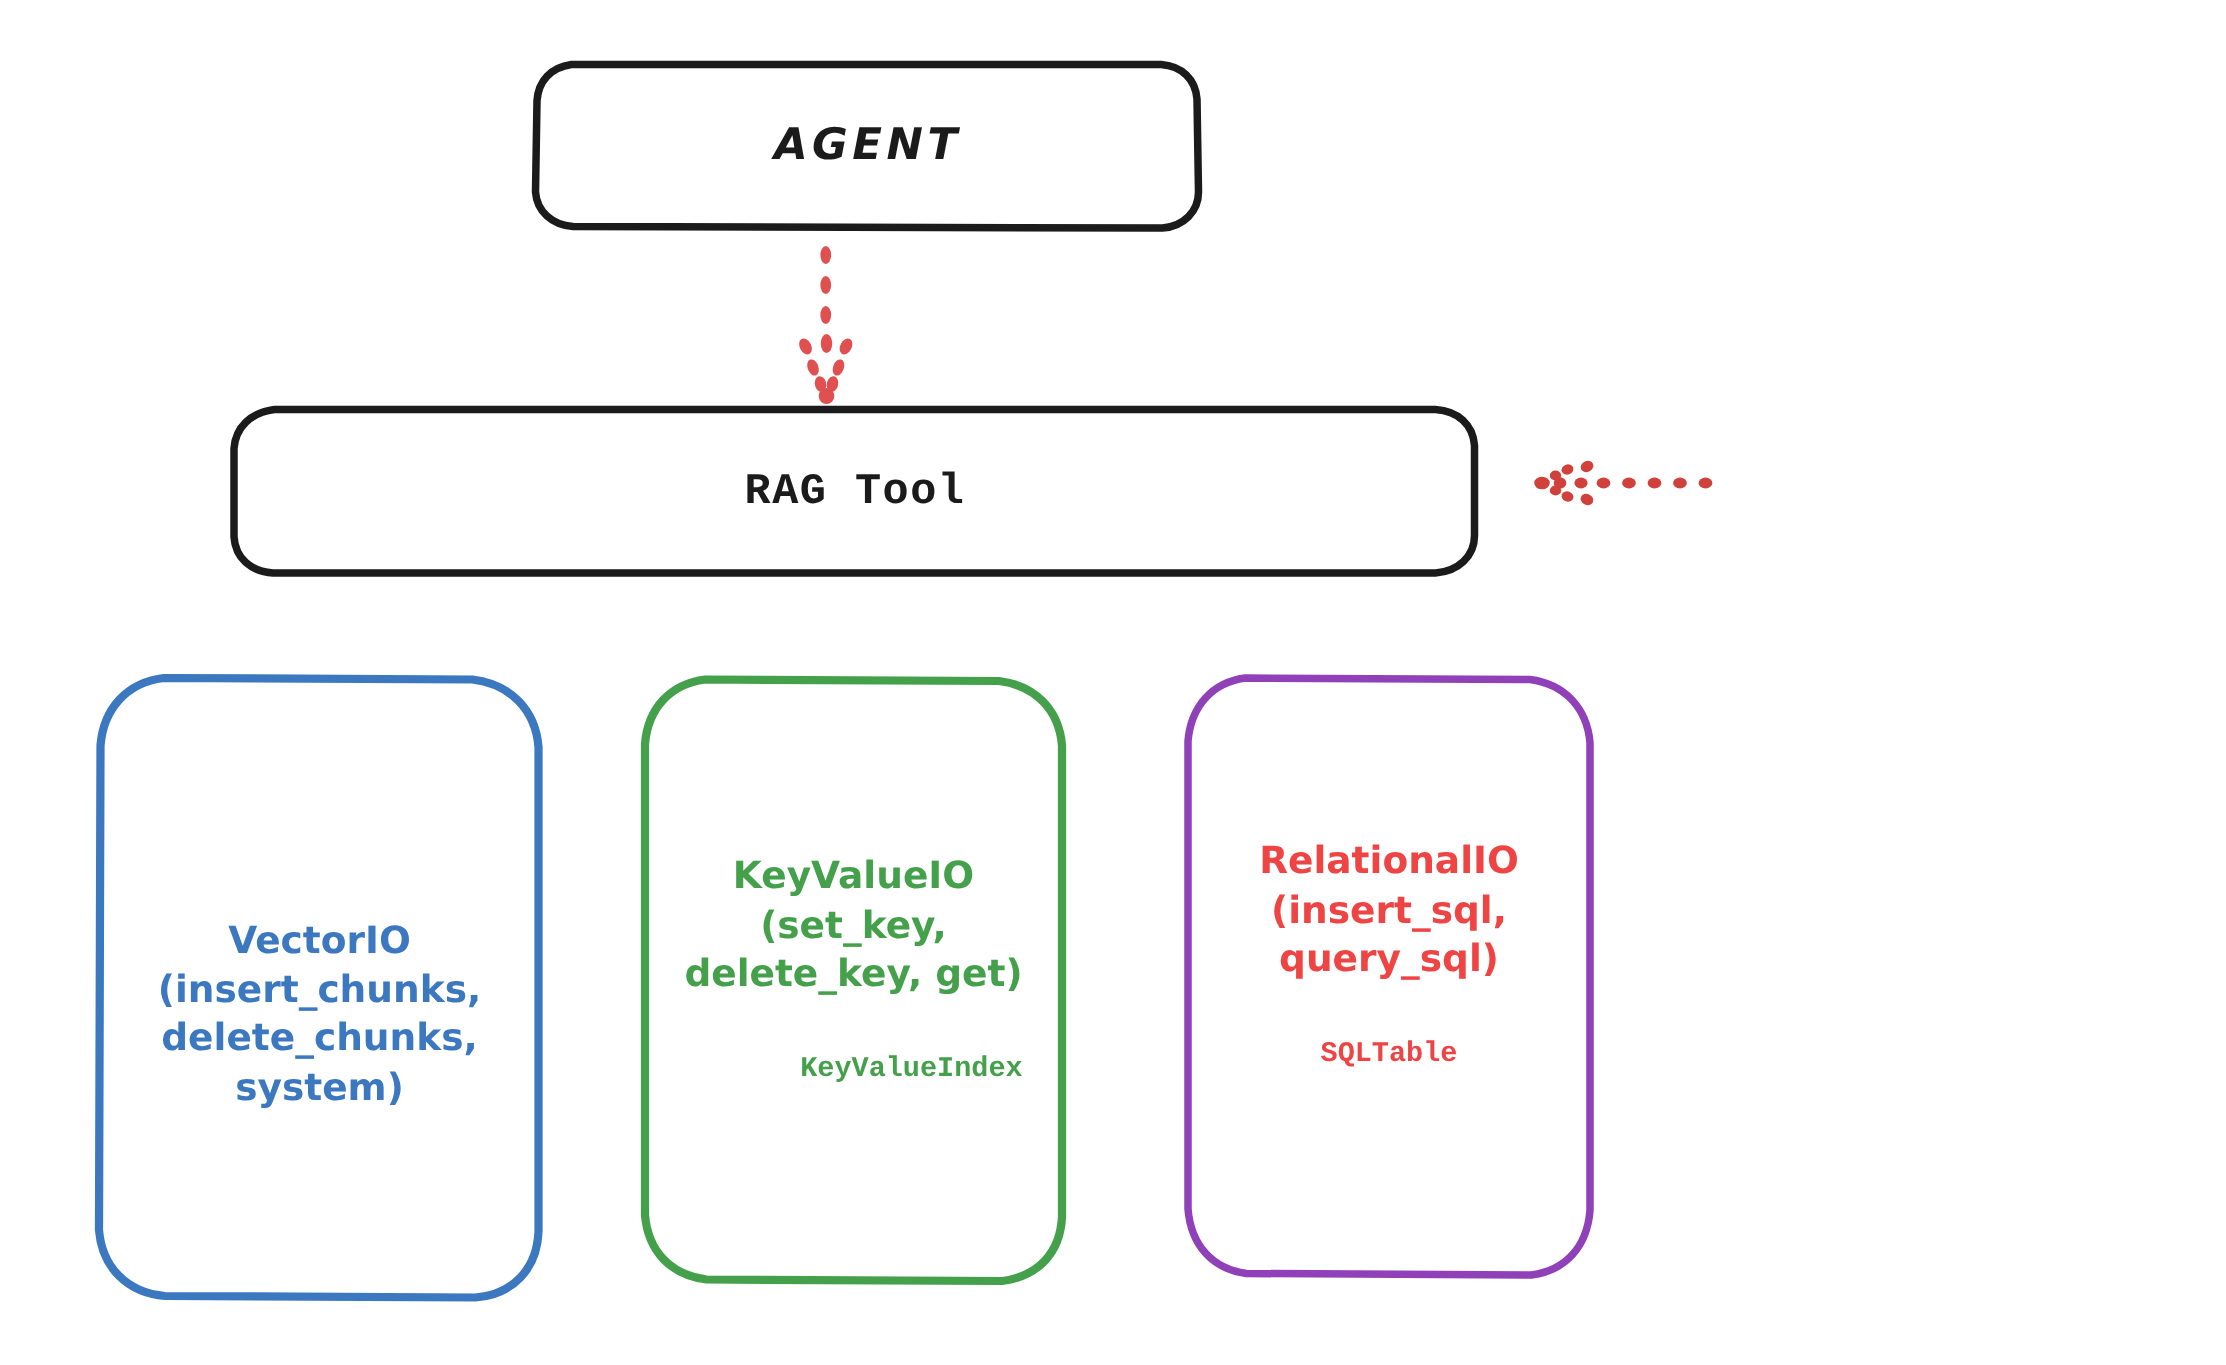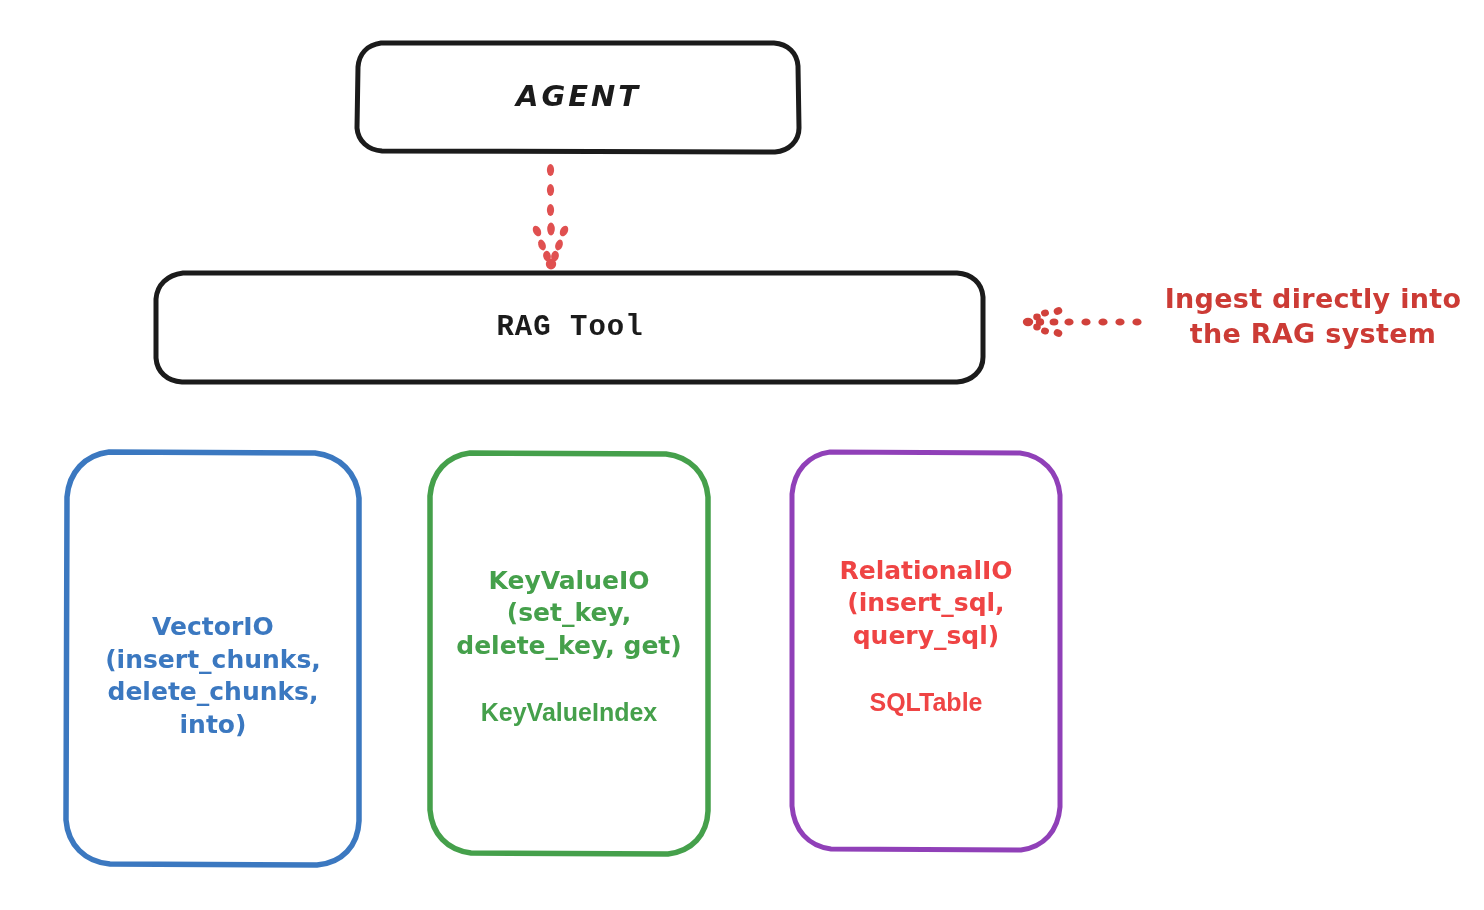--- a/index.html
+++ b/index.html
@@ -96,37 +96,37 @@
   }
 
   .store-label {
     font-family: "DejaVu Sans", sans-serif;
     font-weight: 600;
     font-size: 25px;
     line-height: 1.30;
     white-space: pre-line;
   }
   .store-sub {
-    font-family: Liberation Sans, sans-serif;
-    font-weight: 600;
-    font-size: 25px;
+    font-family: Liberation Mono, monospace;
+    font-weight: 600;
+    font-size: 19px;
     line-height: 1.30;
     margin-top: 34px;
     white-space: pre-line;
   }
 
   #vector-node .store-label,
   #vector-node .store-sub { color: #3b78c0; }
   #keyvalue-node .store-label,
   #keyvalue-node .store-sub { color: #45a04b; }
   #relational-node .store-label,
   #relational-node .store-sub { color: #ef4444; }
 
   #vector-node .inner-stack { transform: translateY(18px); }
-  #keyvalue-node .inner-stack { transform: translateY(-6px); }
+  #keyvalue-node .inner-stack { transform: translateY(-6px); align-items: flex-end; }
   #relational-node .inner-stack { transform: translateY(-14px); }
 
   .inner-stack {
     display: flex;
     flex-direction: column;
     align-items: center;
     justify-content: center;
     position: relative;
     z-index: 3;
   }
@@ -220,40 +220,38 @@
       <ellipse cx="10" cy="24" rx="5.2" ry="4.2"></ellipse>
       <ellipse cx="40" cy="13" rx="4.4" ry="3.6" transform="rotate(-28 40 13)"></ellipse>
       <ellipse cx="40" cy="35" rx="4.4" ry="3.6" transform="rotate(28 40 35)"></ellipse>
       <ellipse cx="27" cy="15" rx="4.0" ry="3.4" transform="rotate(-20 27 15)"></ellipse>
       <ellipse cx="27" cy="33" rx="4.0" ry="3.4" transform="rotate(20 27 33)"></ellipse>
       <ellipse cx="19" cy="19" rx="3.8" ry="3.4"></ellipse>
       <ellipse cx="19" cy="29" rx="3.8" ry="3.4"></ellipse>
     </g>
   </svg>
 
-  <div id="ingest-annotation">Ingest directly into
-the RAG system</div>
 
   <div class="node" id="vector-node">
     <svg class="shape-svg" width="300" height="420" viewBox="0 0 300 420">
       <path d="M 46 4
                C 22 7, 6 24, 4 49
                L 3 372
                C 5 397, 22 414, 47 416
                L 254 417
                C 279 415, 295 398, 296 373
                L 296 50
                C 294 25, 277 8, 252 5
                Z" fill="#ffffff" stroke="#3b78c0" stroke-width="5.5" stroke-linecap="round" stroke-linejoin="round"></path>
     </svg>
     <div class="inner-stack">
       <span class="store-label">VectorIO
 (insert_chunks,
 delete_chunks,
-into)</span>
+system)</span>
     </div>
   </div>
 
   <div class="node" id="keyvalue-node">
     <svg class="shape-svg" width="286" height="409" viewBox="0 0 286 409">
       <path d="M 44 5
                C 21 8, 6 24, 4 48
                L 4 362
                C 6 386, 21 402, 45 405
                L 242 406

